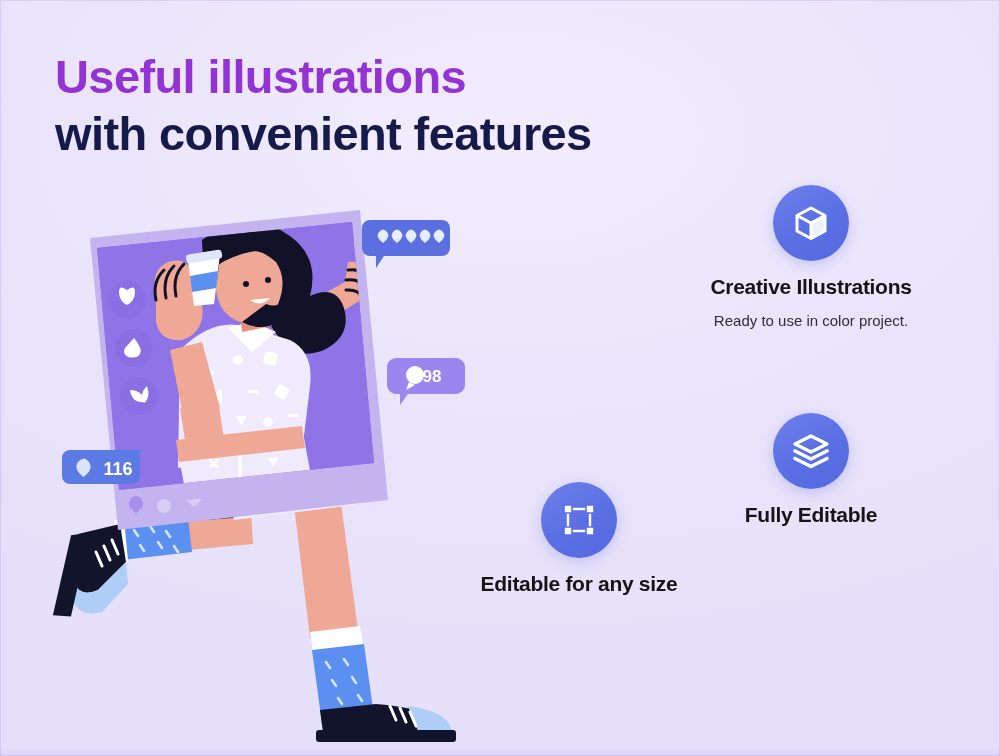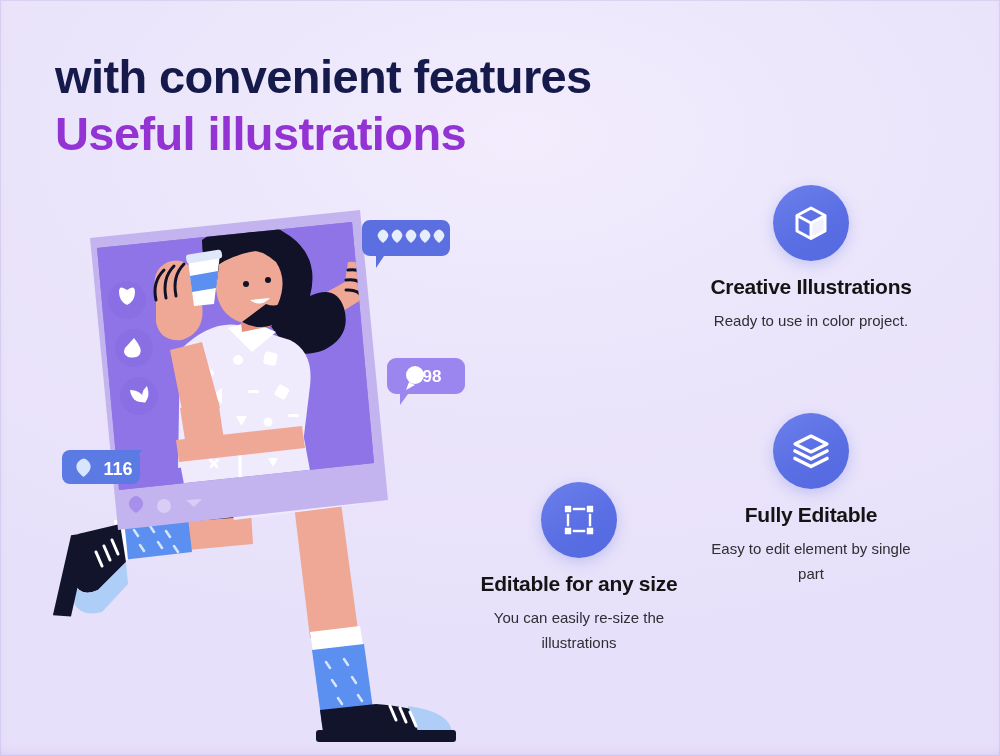--- a/index.html
+++ b/index.html
@@ -99,22 +99,22 @@
     z-index: 4;
   }
   #illustration svg { display: block; }
 </style>
 </head>
 <body>
 
 <div id="stage">
 
   <div class="headline">
+    <div class="headline-line accent">Useful illustrations</div>
     <div class="headline-line dark">with convenient features</div>
-    <div class="headline-line accent">Useful illustrations</div>
   </div>
 
   <div id="illustration">
     <svg width="420" height="548" viewBox="0 0 420 548" xmlns="http://www.w3.org/2000/svg">
       <defs>
         <clipPath id="frameClip">
           <polygon points="45,48 300,22 322,263 67,290"></polygon>
         </clipPath>
       </defs>
 
@@ -308,32 +308,30 @@
 
   <div class="feature" id="feat-editable">
     <div class="feature-icon">
       <svg width="42" height="42" viewBox="0 0 42 42">
         <path d="M21 6 L37 14 L21 22 L5 14 Z" fill="none" stroke="#ffffff" stroke-width="3.2" stroke-linejoin="round"></path>
         <path d="M5 21 L21 29 L37 21" fill="none" stroke="#ffffff" stroke-width="3.6" stroke-linejoin="round" stroke-linecap="round"></path>
         <path d="M5 28.5 L21 36.5 L37 28.5" fill="none" stroke="#ffffff" stroke-width="3.6" stroke-linejoin="round" stroke-linecap="round"></path>
       </svg>
     </div>
     <div class="feature-title">Fully Editable</div>
-    <div class="feature-desc">Easy to edit element by single part</div>
   </div>
 
   <div class="feature" id="feat-size">
     <div class="feature-icon">
       <svg width="40" height="40" viewBox="0 0 40 40">
         <rect x="9" y="9" width="22" height="22" fill="none" stroke="#ffffff" stroke-width="2.4"></rect>
         <g fill="#ffffff" stroke="#5a6fe4" stroke-width="1.6">
           <rect x="5" y="5" width="8" height="8" rx="1"></rect>
           <rect x="27" y="5" width="8" height="8" rx="1"></rect>
           <rect x="5" y="27" width="8" height="8" rx="1"></rect>
           <rect x="27" y="27" width="8" height="8" rx="1"></rect>
         </g>
       </svg>
     </div>
     <div class="feature-title">Editable for any size</div>
-    <div class="feature-desc">You can easily re-size the illustrations</div>
   </div>
 
 </div>
 
 </body></html>

